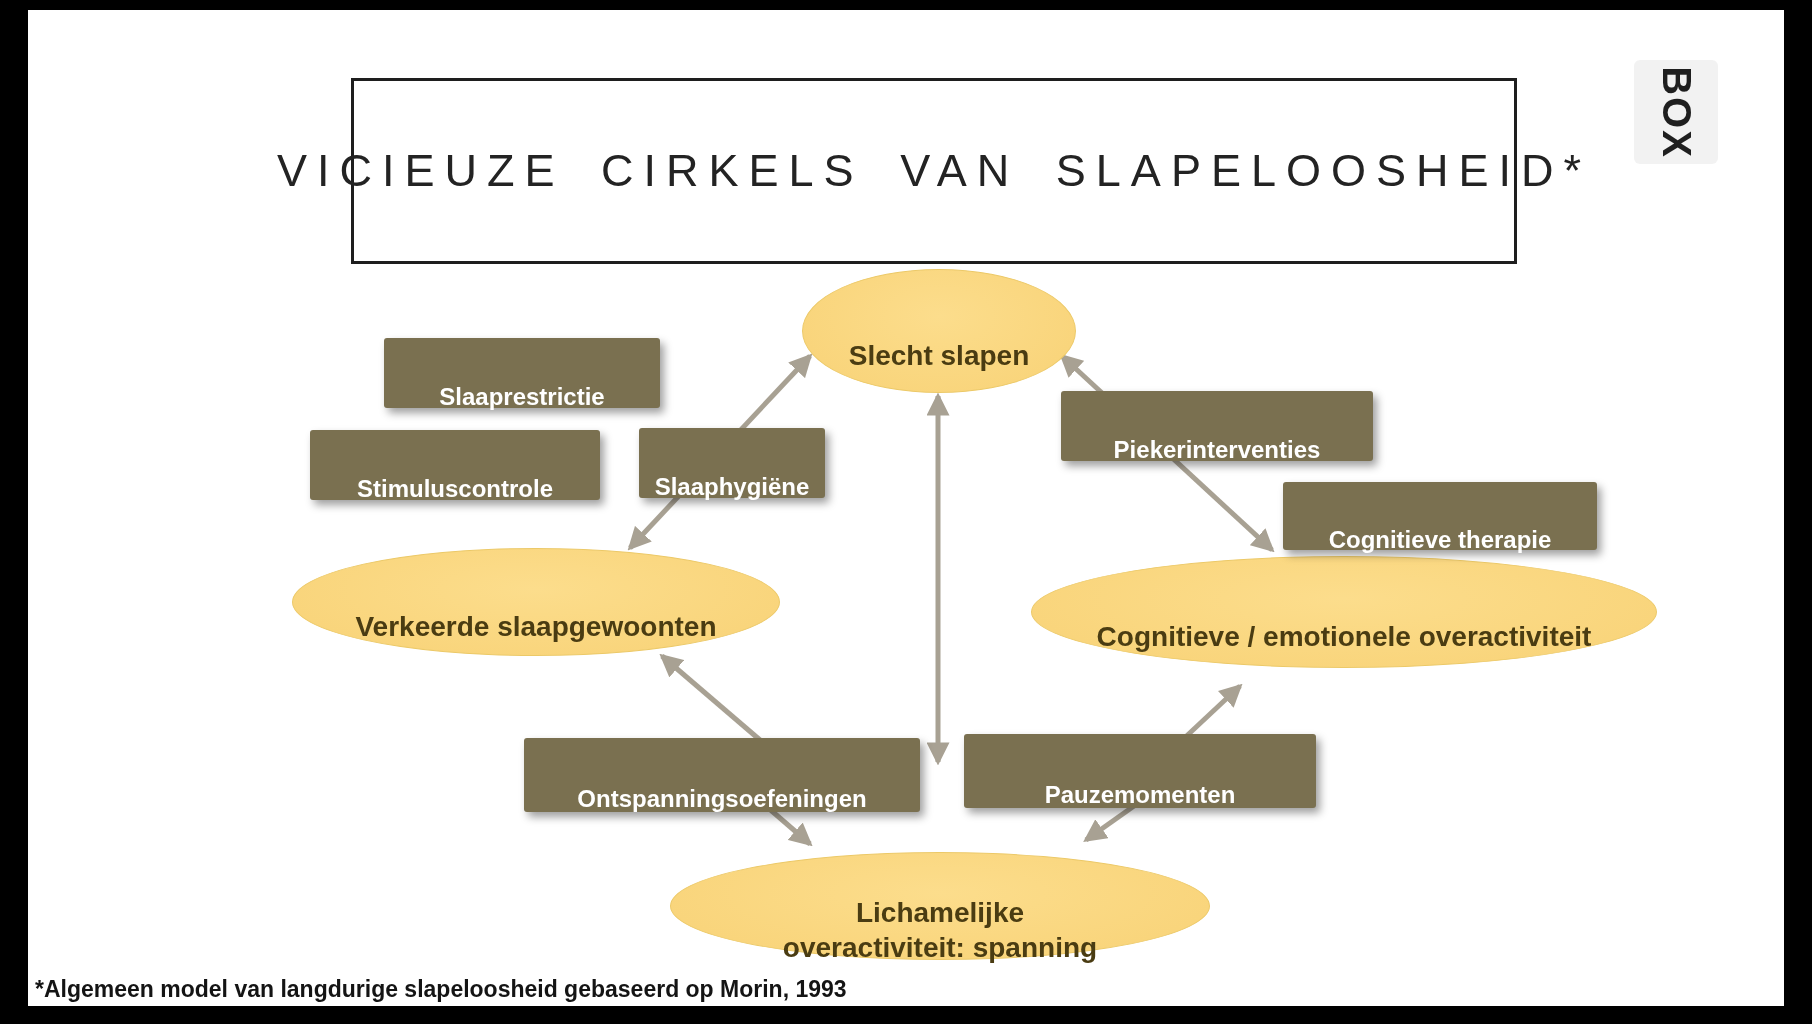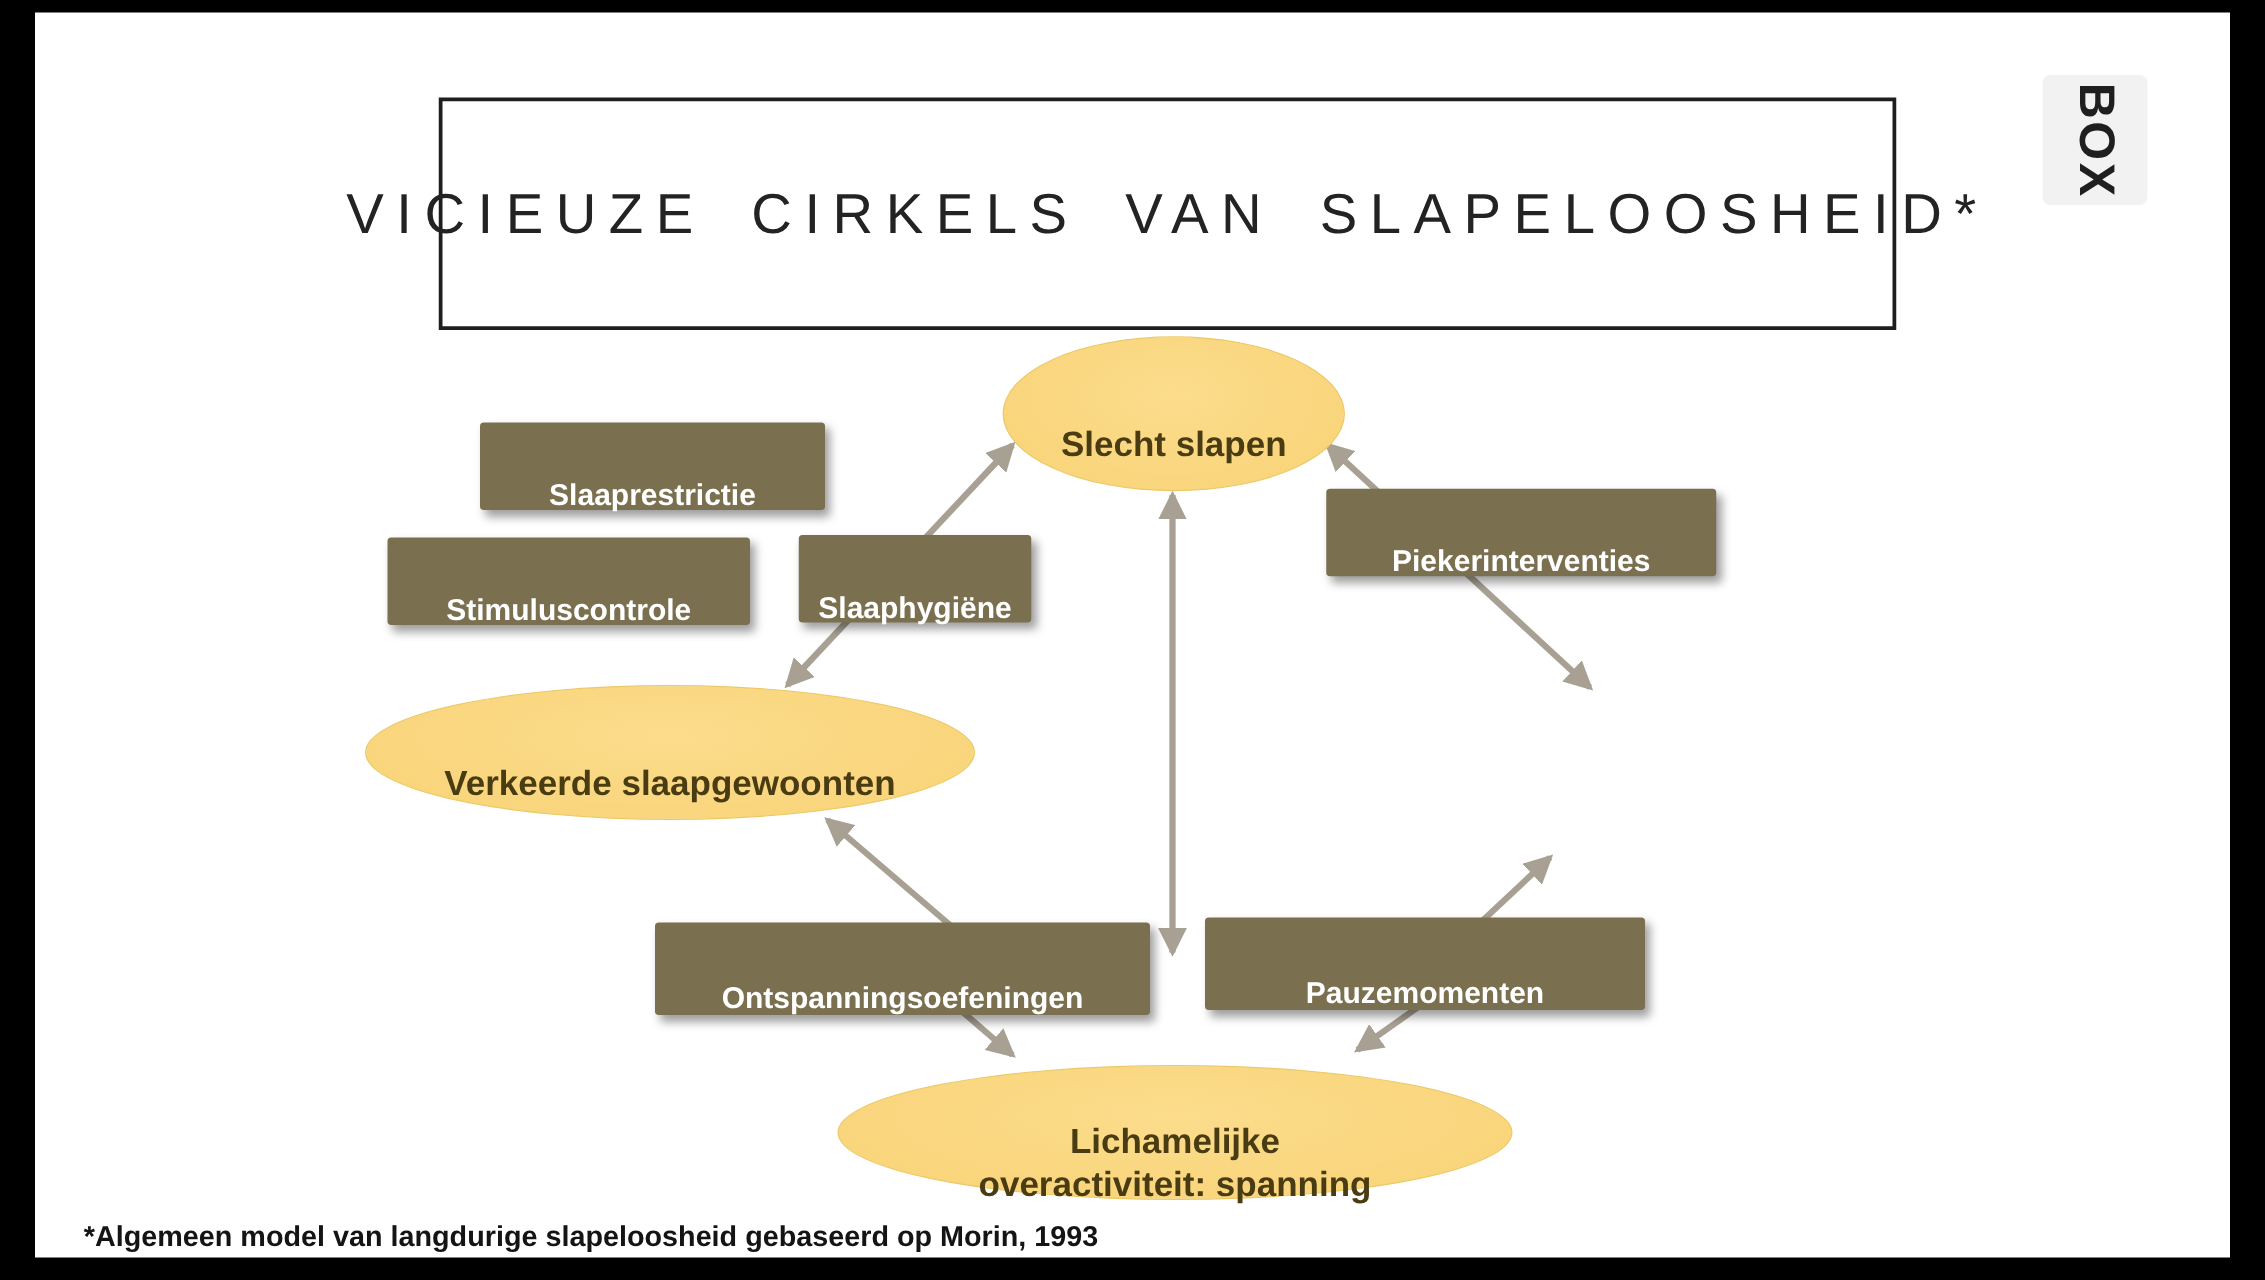--- a/index.html
+++ b/index.html
@@ -36,21 +36,21 @@
     background:#7a7050;border-radius:3px;
     box-shadow:4px 5px 8px rgba(0,0,0,0.38);
   }
   .rectnode span{color:#ffffff;font-weight:600;font-size:24px;}
   .ellipsenode{
     background:radial-gradient(ellipse at 50% 38%, #fcdd8c, #f8d276);
     border:1px solid #ecc968;border-radius:50%;
   }
   .ellipsenode span{color:#4a3c12;font-weight:600;font-size:28px;}
   .footnote{
-    position:absolute;left:35px;top:976px;font-size:23px;font-weight:700;color:#141414;margin-left:32px;
+    position:absolute;left:35px;top:976px;font-size:23px;font-weight:700;color:#141414;
   }
 </style>
 </head>
 <body>
 
 <div class="stage">
   <div class="slide"></div>
 
   <div class="layer">
     <svg class="arrows" width="1812" height="1024" viewBox="0 0 1812 1024">
@@ -80,20 +80,23 @@
   </div>
 
   <div class="node ellipsenode" style="left:802px;top:269px;width:272px;height:122px">
     <span>Slecht slapen</span>
   </div>
 
   <div class="node ellipsenode" style="left:292px;top:548px;width:486px;height:106px">
     <span>Verkeerde slaapgewoonten</span>
   </div>
 
+  <div class="node ellipsenode" style="left:1031px;top:556px;width:624px;height:110px">
+    <span>Cognitieve / emotionele overactiviteit</span>
+  </div>
 
   <div class="node ellipsenode" style="left:670px;top:852px;width:538px;height:106px">
     <span>Lichamelijke
 overactiviteit: spanning</span>
   </div>
 
   <div class="node rectnode" style="left:384px;top:338px;width:276px;height:70px">
     <span>Slaaprestrictie</span>
   </div>
 
@@ -102,20 +105,23 @@
   </div>
 
   <div class="node rectnode" style="left:639px;top:428px;width:186px;height:70px">
     <span>Slaaphygiëne</span>
   </div>
 
   <div class="node rectnode" style="left:1061px;top:391px;width:312px;height:70px">
     <span>Piekerinterventies</span>
   </div>
 
+  <div class="node rectnode" style="left:1283px;top:482px;width:314px;height:68px">
+    <span>Cognitieve therapie</span>
+  </div>
 
 
   <div class="node rectnode" style="left:524px;top:738px;width:396px;height:74px">
     <span>Ontspanningsoefeningen</span>
   </div>
 
   <div class="node rectnode" style="left:964px;top:734px;width:352px;height:74px">
     <span>Pauzemomenten</span>
   </div>
 

